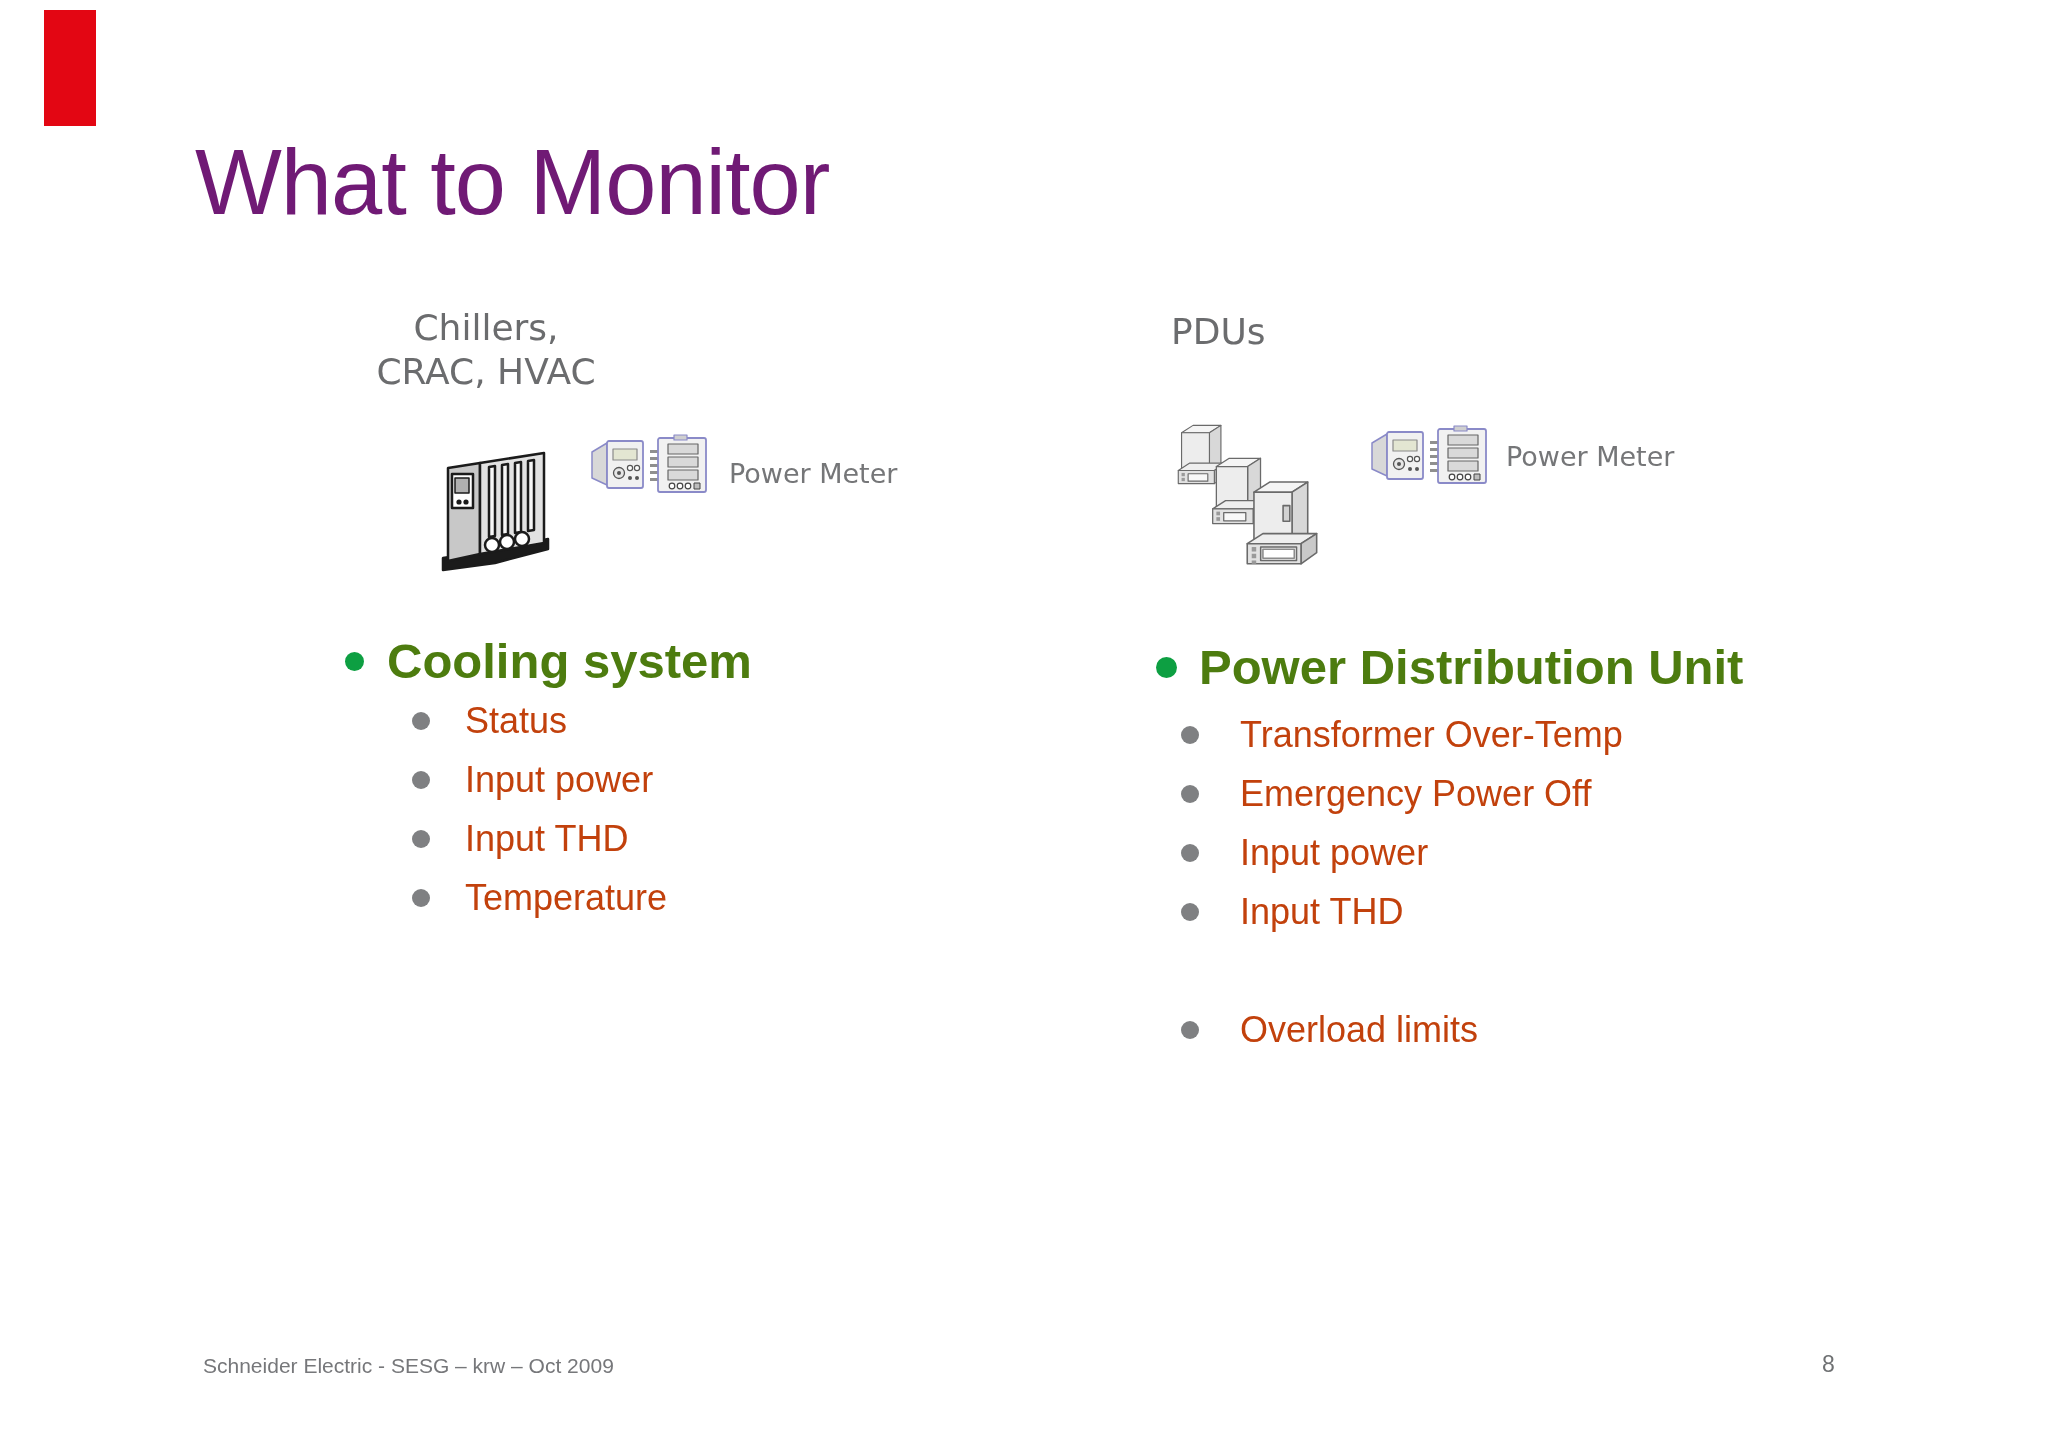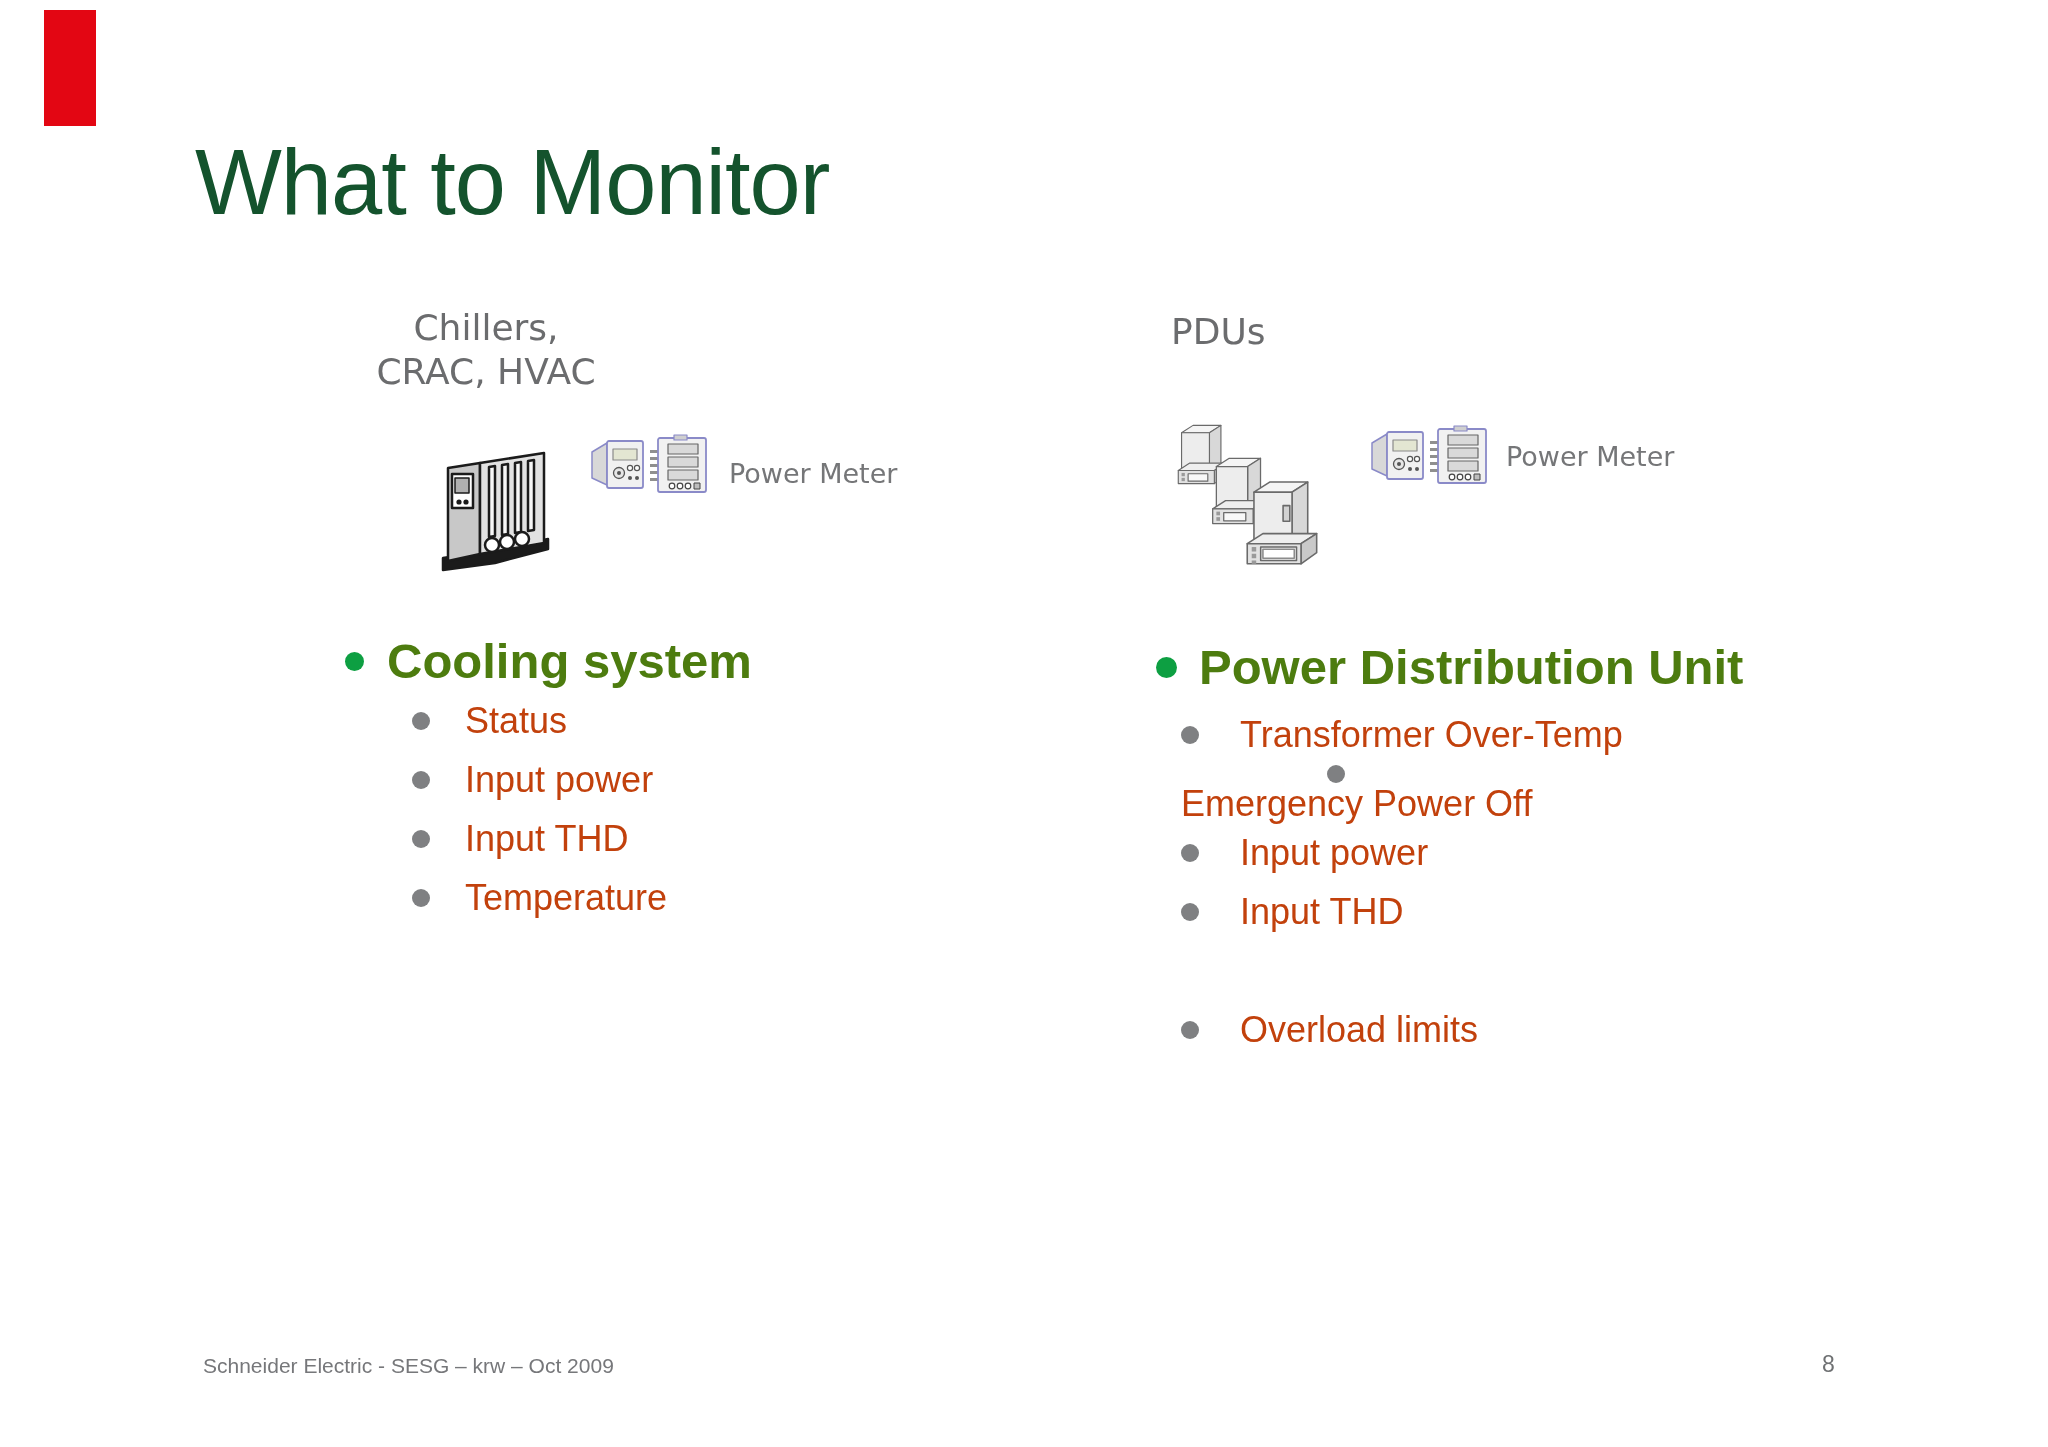--- a/index.html
+++ b/index.html
@@ -10,21 +10,21 @@
     overflow:hidden;
     font-family:"Liberation Sans",sans-serif;
   }
   .accent-bar{
     position:absolute;left:44px;top:10px;width:52px;height:116px;
     background:#e30613;
   }
   .title{
     position:absolute;left:195px;top:136px;
     font-size:92px;line-height:1.0;font-weight:400;
-    color:#14532d;letter-spacing:-1px;white-space:nowrap;
+    color:#701a75;letter-spacing:-1px;white-space:nowrap;
   }
   .col-heading{
     font-family:"DejaVu Sans",sans-serif;
     font-weight:normal;color:#6b6c6e;font-size:36px;line-height:44px;
     white-space:nowrap;
   }
   .left-heading{
     position:absolute;left:306px;top:306px;width:360px;text-align:center;
   }
   .right-heading{
@@ -228,21 +228,21 @@
   </div>
 
   <div class="row row-lh-right">
     <span class="bullet bullet-green"></span>
     <span class="list-heading-text">Power Distribution Unit</span>
   </div>
   <div class="row sub-right" style="top:706px;">
     <span class="bullet bullet-gray"></span>
     <span class="list-item-text">Transformer Over-Temp</span>
   </div>
-  <div class="row sub-right" style="top:765px;flex-direction:column;">
+  <div class="row sub-right" style="top:765px;">
     <span class="bullet bullet-gray"></span>
     <span class="list-item-text">Emergency Power Off</span>
   </div>
   <div class="row sub-right" style="top:824px;">
     <span class="bullet bullet-gray"></span>
     <span class="list-item-text">Input power</span>
   </div>
   <div class="row sub-right" style="top:883px;">
     <span class="bullet bullet-gray"></span>
     <span class="list-item-text">Input THD</span>

